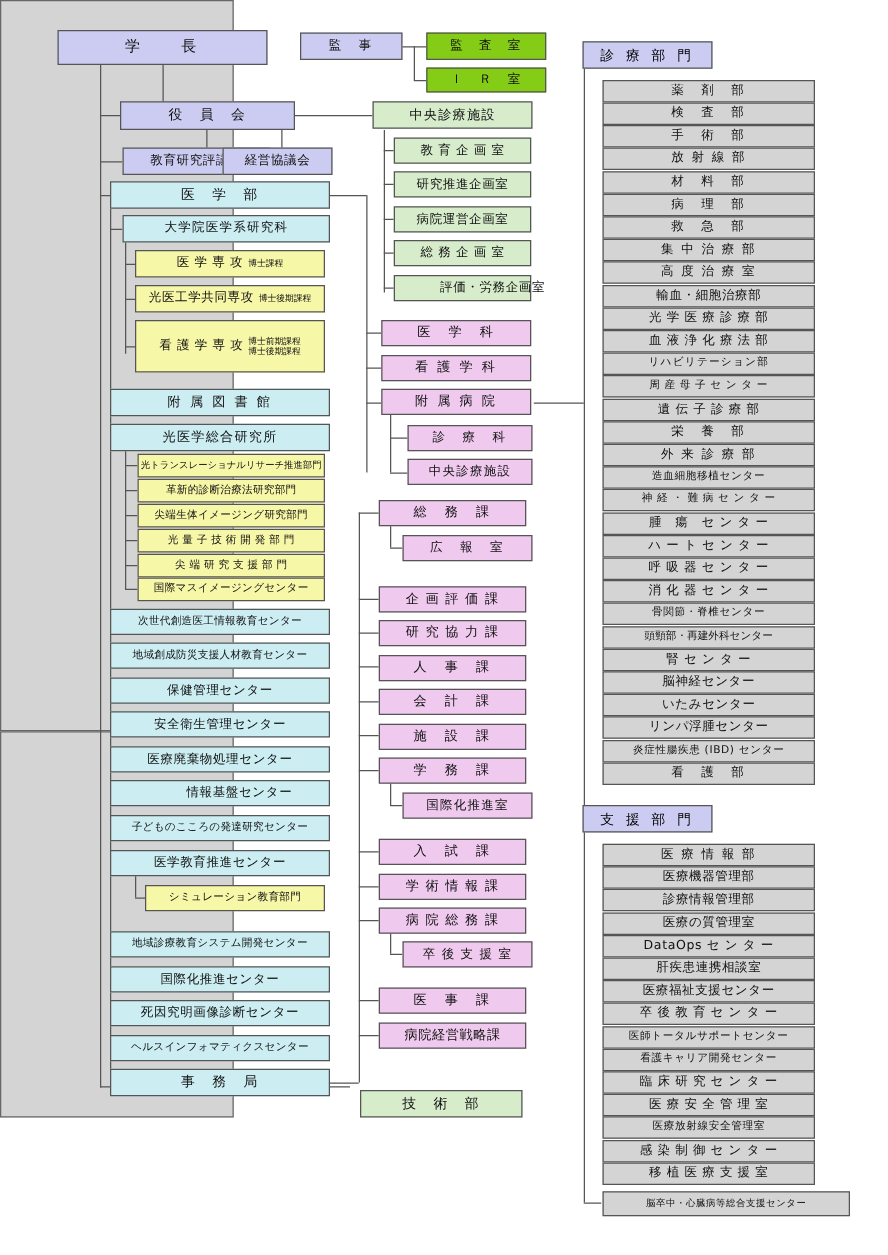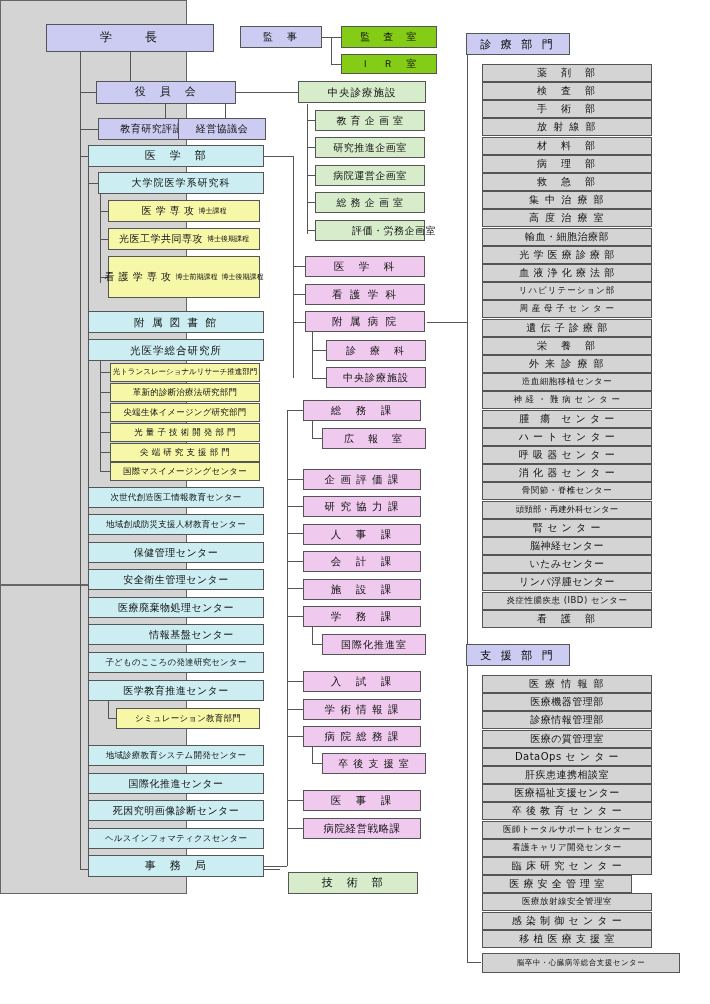--- a/index.html
+++ b/index.html
@@ -164,21 +164,21 @@
   <div class="box yellow" style="left:108px;top:200px;width:152px;height:22px;">
     <span>医 学 専 攻</span>
     <span class="sub">博士課程</span>
   </div>
   <div class="box yellow" style="left:108px;top:228px;width:152px;height:22px;">
     <span class="sm">光医工学共同専攻</span>
     <span class="sub">博士後期課程</span>
   </div>
   <div class="box yellow" style="left:108px;top:256px;width:152px;height:42px;">
     <span>看 護 学 専 攻</span>
-    <span style="display:flex;justify-content:space-between;">
+    <span style="display:flex;flex-direction:column;justify-content:space-between;">
       <span class="sub">博士前期課程</span>
       <span class="sub">博士後期課程</span>
     </span>
   </div>
 
   <div class="box cyan" style="left:88px;top:311px;width:176px;height:22px;font-size:10.5px;letter-spacing:2px;">附 属 図 書 館</div>
   <div class="box cyan" style="left:88px;top:339px;width:176px;height:22px;font-size:10.5px;letter-spacing:1px;">光医学総合研究所</div>
 
   <div class="box yellow xs" style="left:110px;top:363px;width:150px;height:19px;">光トランスレーショナルリサーチ推進部門</div>
   <div class="box yellow sm" style="left:110px;top:383px;width:150px;height:19px;">革新的診断治療法研究部門</div>
@@ -269,19 +269,19 @@
   <div class="box gray" style="left:482px;top:693px;width:170px;height:18px;letter-spacing:0.5px;">医療機器管理部</div>
   <div class="box gray" style="left:482px;top:711px;width:170px;height:18px;letter-spacing:0.5px;">診療情報管理部</div>
   <div class="box gray" style="left:482px;top:730px;width:170px;height:18px;letter-spacing:0.5px;">医療の質管理室</div>
   <div class="box gray" style="left:482px;top:748px;width:170px;height:18px;letter-spacing:0.5px;">DataOps セ ン タ ー</div>
   <div class="box gray" style="left:482px;top:766px;width:170px;height:18px;letter-spacing:0.5px;">肝疾患連携相談室</div>
   <div class="box gray" style="left:482px;top:784px;width:170px;height:18px;letter-spacing:0.5px;">医療福祉支援センター</div>
   <div class="box gray" style="left:482px;top:802px;width:170px;height:18px;letter-spacing:0.5px;">卒 後 教 育 セ ン タ ー</div>
   <div class="box gray sm" style="left:482px;top:821px;width:170px;height:18px;letter-spacing:0.5px;">医師トータルサポートセンター</div>
   <div class="box gray sm" style="left:482px;top:839px;width:170px;height:18px;letter-spacing:0.5px;">看護キャリア開発センター</div>
   <div class="box gray" style="left:482px;top:857px;width:170px;height:18px;letter-spacing:0.5px;">臨 床 研 究 セ ン タ ー</div>
-  <div class="box gray" style="left:482px;top:875px;width:150px;height:18px;letter-spacing:0.5px;">医 療 安 全 管 理 室</div>
+  <div class="box gray" style="left:482px;top:875px;width:170px;height:18px;letter-spacing:0.5px;">医 療 安 全 管 理 室</div>
   <div class="box gray sm" style="left:482px;top:893px;width:170px;height:18px;letter-spacing:0.5px;">医療放射線安全管理室</div>
   <div class="box gray" style="left:482px;top:912px;width:170px;height:18px;letter-spacing:0.5px;">感 染 制 御 セ ン タ ー</div>
   <div class="box gray" style="left:482px;top:930px;width:170px;height:18px;letter-spacing:0.5px;">移 植 医 療 支 援 室</div>
   <div class="box gray xs" style="left:482px;top:953px;width:198px;height:20px;letter-spacing:0.5px;">脳卒中・心臓病等総合支援センター</div>
 
 </div>
 
 </body></html>

